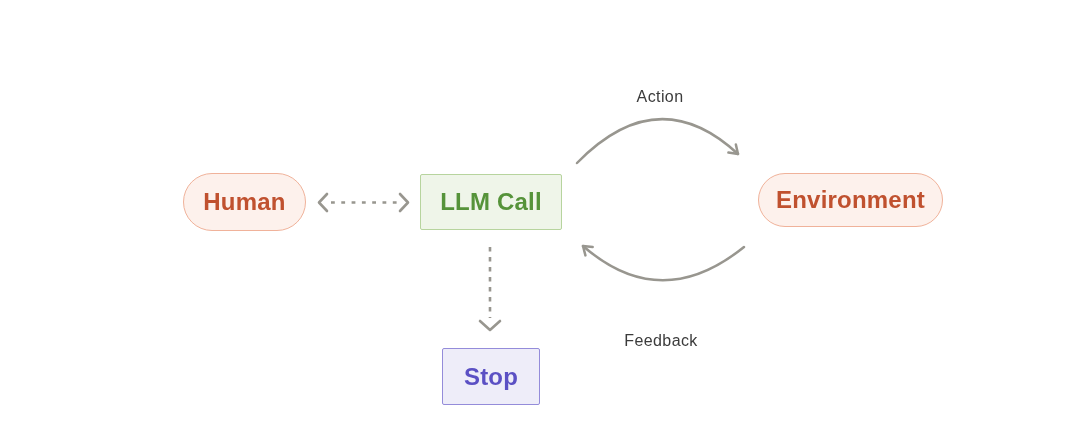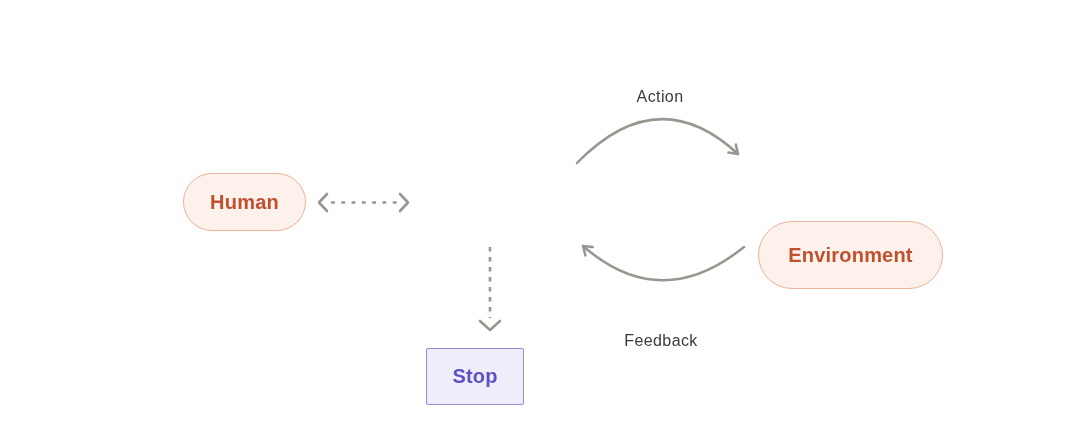--- a/index.html
+++ b/index.html
@@ -34,41 +34,41 @@
     stroke-width: 2.6;
     stroke-linecap: round;
     stroke-linejoin: round;
   }
   .node {
     position: absolute;
     box-sizing: border-box;
     display: flex;
     align-items: center;
     justify-content: center;
-    font-size: 20px;
+    font-size: 24px;
     font-weight: bold;
     letter-spacing: 0.2px;
   }
   .node-human {
     left: 183px; top: 173px; width: 123px; height: 58px;
     background: var(--human-fill); border: 1.5px solid var(--human-border);
     color: var(--human-text); border-radius: 999px;
   }
   .node-environment {
-    left: 758px; top: 173px; width: 185px; height: 68px;
+    left: 758px; top: 173px; width: 185px; height: 54px;
     background: var(--environment-fill); border: 1.5px solid var(--environment-border);
-    color: var(--environment-text); border-radius: 999px; margin-top: 48px;
+    color: var(--environment-text); border-radius: 999px;
   }
   .node-llm {
     left: 420px; top: 174px; width: 142px; height: 56px;
     background: var(--llm-fill); border: 1.5px solid var(--llm-border);
     color: var(--llm-text); border-radius: 2px;
   }
   .node-stop {
-    left: 426px; top: 348px; width: 98px; height: 57px;
+    left: 442px; top: 348px; width: 98px; height: 57px;
     background: var(--stop-fill); border: 1.5px solid var(--stop-border);
     color: var(--stop-text); border-radius: 2px;
   }
   .edge-label {
     position: absolute;
     transform: translate(-50%, -50%);
     font-size: 16px;
     color: var(--edge-label-text, #3b3b3b);
     letter-spacing: 0.4px;
     white-space: nowrap;
@@ -96,20 +96,23 @@
     <path class="chevron" d="M400 194 L408 202.5 L400 211"></path>
 
     <line class="dashed-stroke" x1="490" y1="247" x2="490" y2="318" stroke-dasharray="4.5 5.5"></line>
     <path class="chevron" d="M480 321 L490 330 L500 321"></path>
   </svg>
 
   <div class="node node-human">
     <span>Human</span>
   </div>
 
+  <div class="node node-llm">
+    <span>LLM Call</span>
+  </div>
 
   <div class="node node-environment">
     <span>Environment</span>
   </div>
 
   <div class="node node-stop">
     <span>Stop</span>
   </div>
 
   <div class="edge-label label-action">Action</div>

